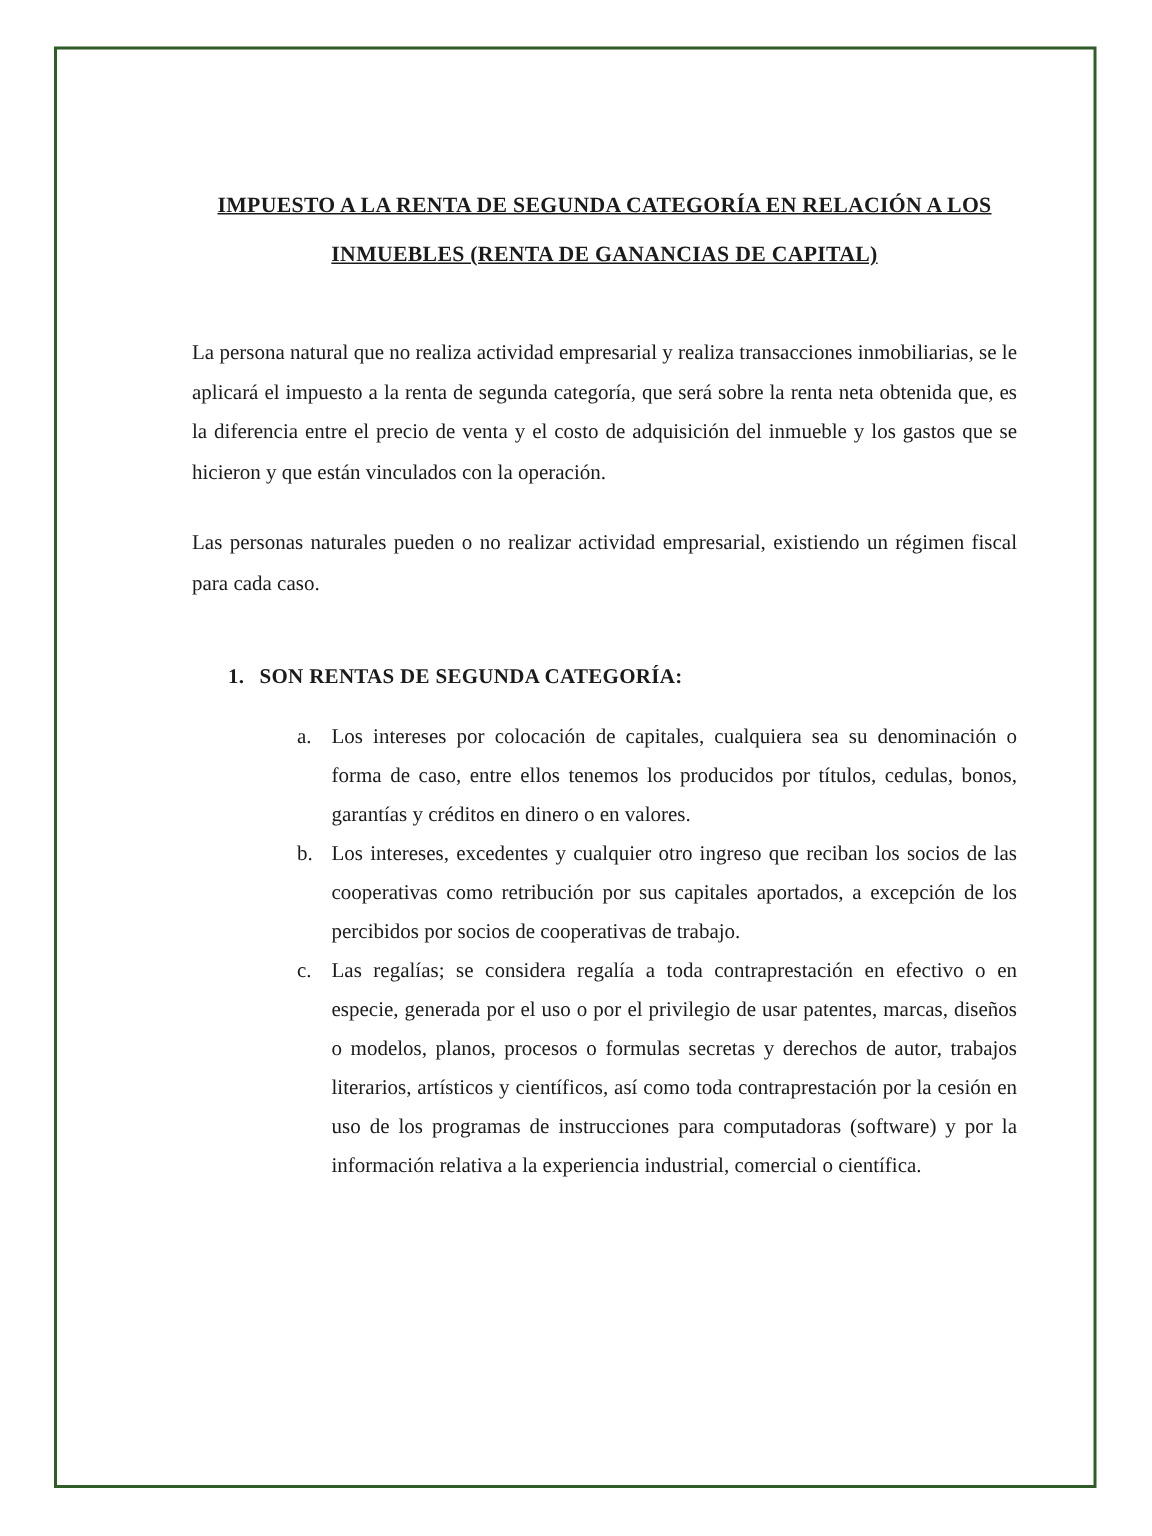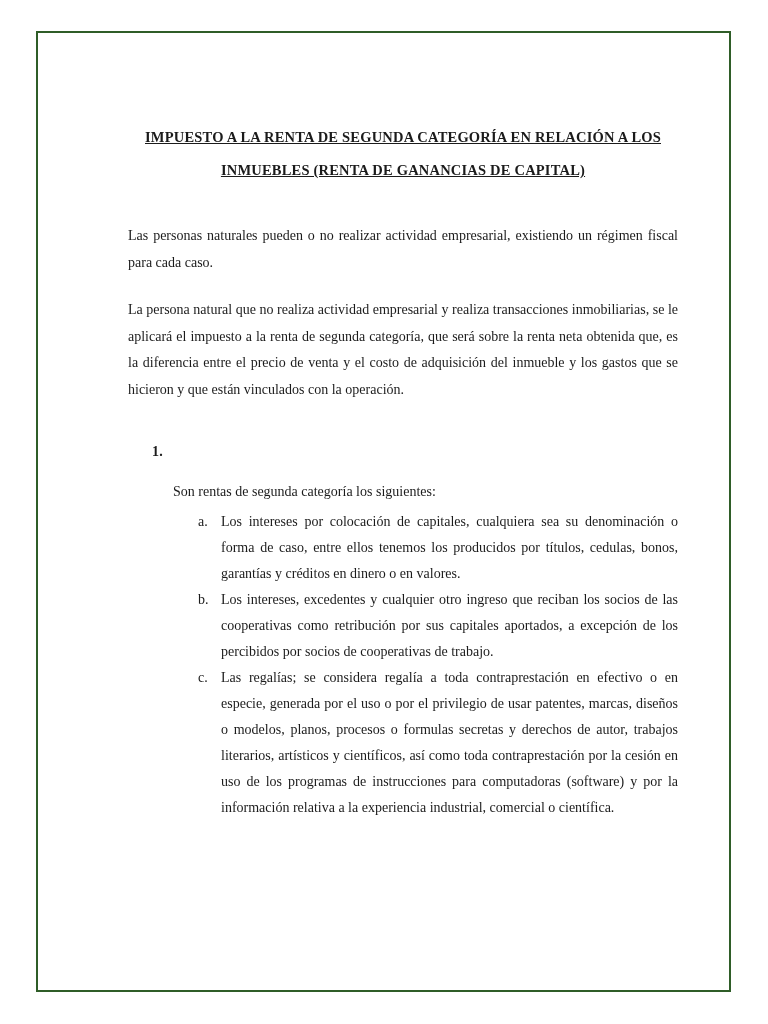--- a/index.html
+++ b/index.html
@@ -89,29 +89,29 @@
 </style>
 </head>
 <body>
 
 <div class="frame" style="border-color: rgb(47, 93, 40);">
 
   <div class="content">
 
     <h1 class="title">IMPUESTO A LA RENTA DE SEGUNDA CATEGORÍA EN RELACIÓN A LOS INMUEBLES (RENTA DE GANANCIAS DE CAPITAL)</h1>
 
+    <p class="para">La persona natural que no realiza actividad empresarial y realiza transacciones inmobiliarias, se le aplicará el impuesto a la renta de segunda categoría, que será sobre la renta neta obtenida que, es la diferencia entre el precio de venta y el costo de adquisición del inmueble y los gastos que se hicieron y que están vinculados con la operación.</p>
+
     <p class="para">Las personas naturales pueden o no realizar actividad empresarial, existiendo un régimen fiscal para cada caso.</p>
-
-    <p class="para">La persona natural que no realiza actividad empresarial y realiza transacciones inmobiliarias, se le aplicará el impuesto a la renta de segunda categoría, que será sobre la renta neta obtenida que, es la diferencia entre el precio de venta y el costo de adquisición del inmueble y los gastos que se hicieron y que están vinculados con la operación.</p>
 
     <div class="section-heading">
       <span class="num">1.</span>
+      <span class="heading-text">SON RENTAS DE SEGUNDA CATEGORÍA:</span>
     </div>
 
-    <p class="intro">Son rentas de segunda categoría los siguientes:</p>
 
     <div class="list">
 
       <div class="list-item">
         <span class="label">a.</span>
         <span class="text">Los intereses por colocación de capitales, cualquiera sea su denominación o forma de caso, entre ellos tenemos los producidos por títulos, cedulas, bonos, garantías y créditos en dinero o en valores.</span>
       </div>
 
       <div class="list-item">
         <span class="label">b.</span>

